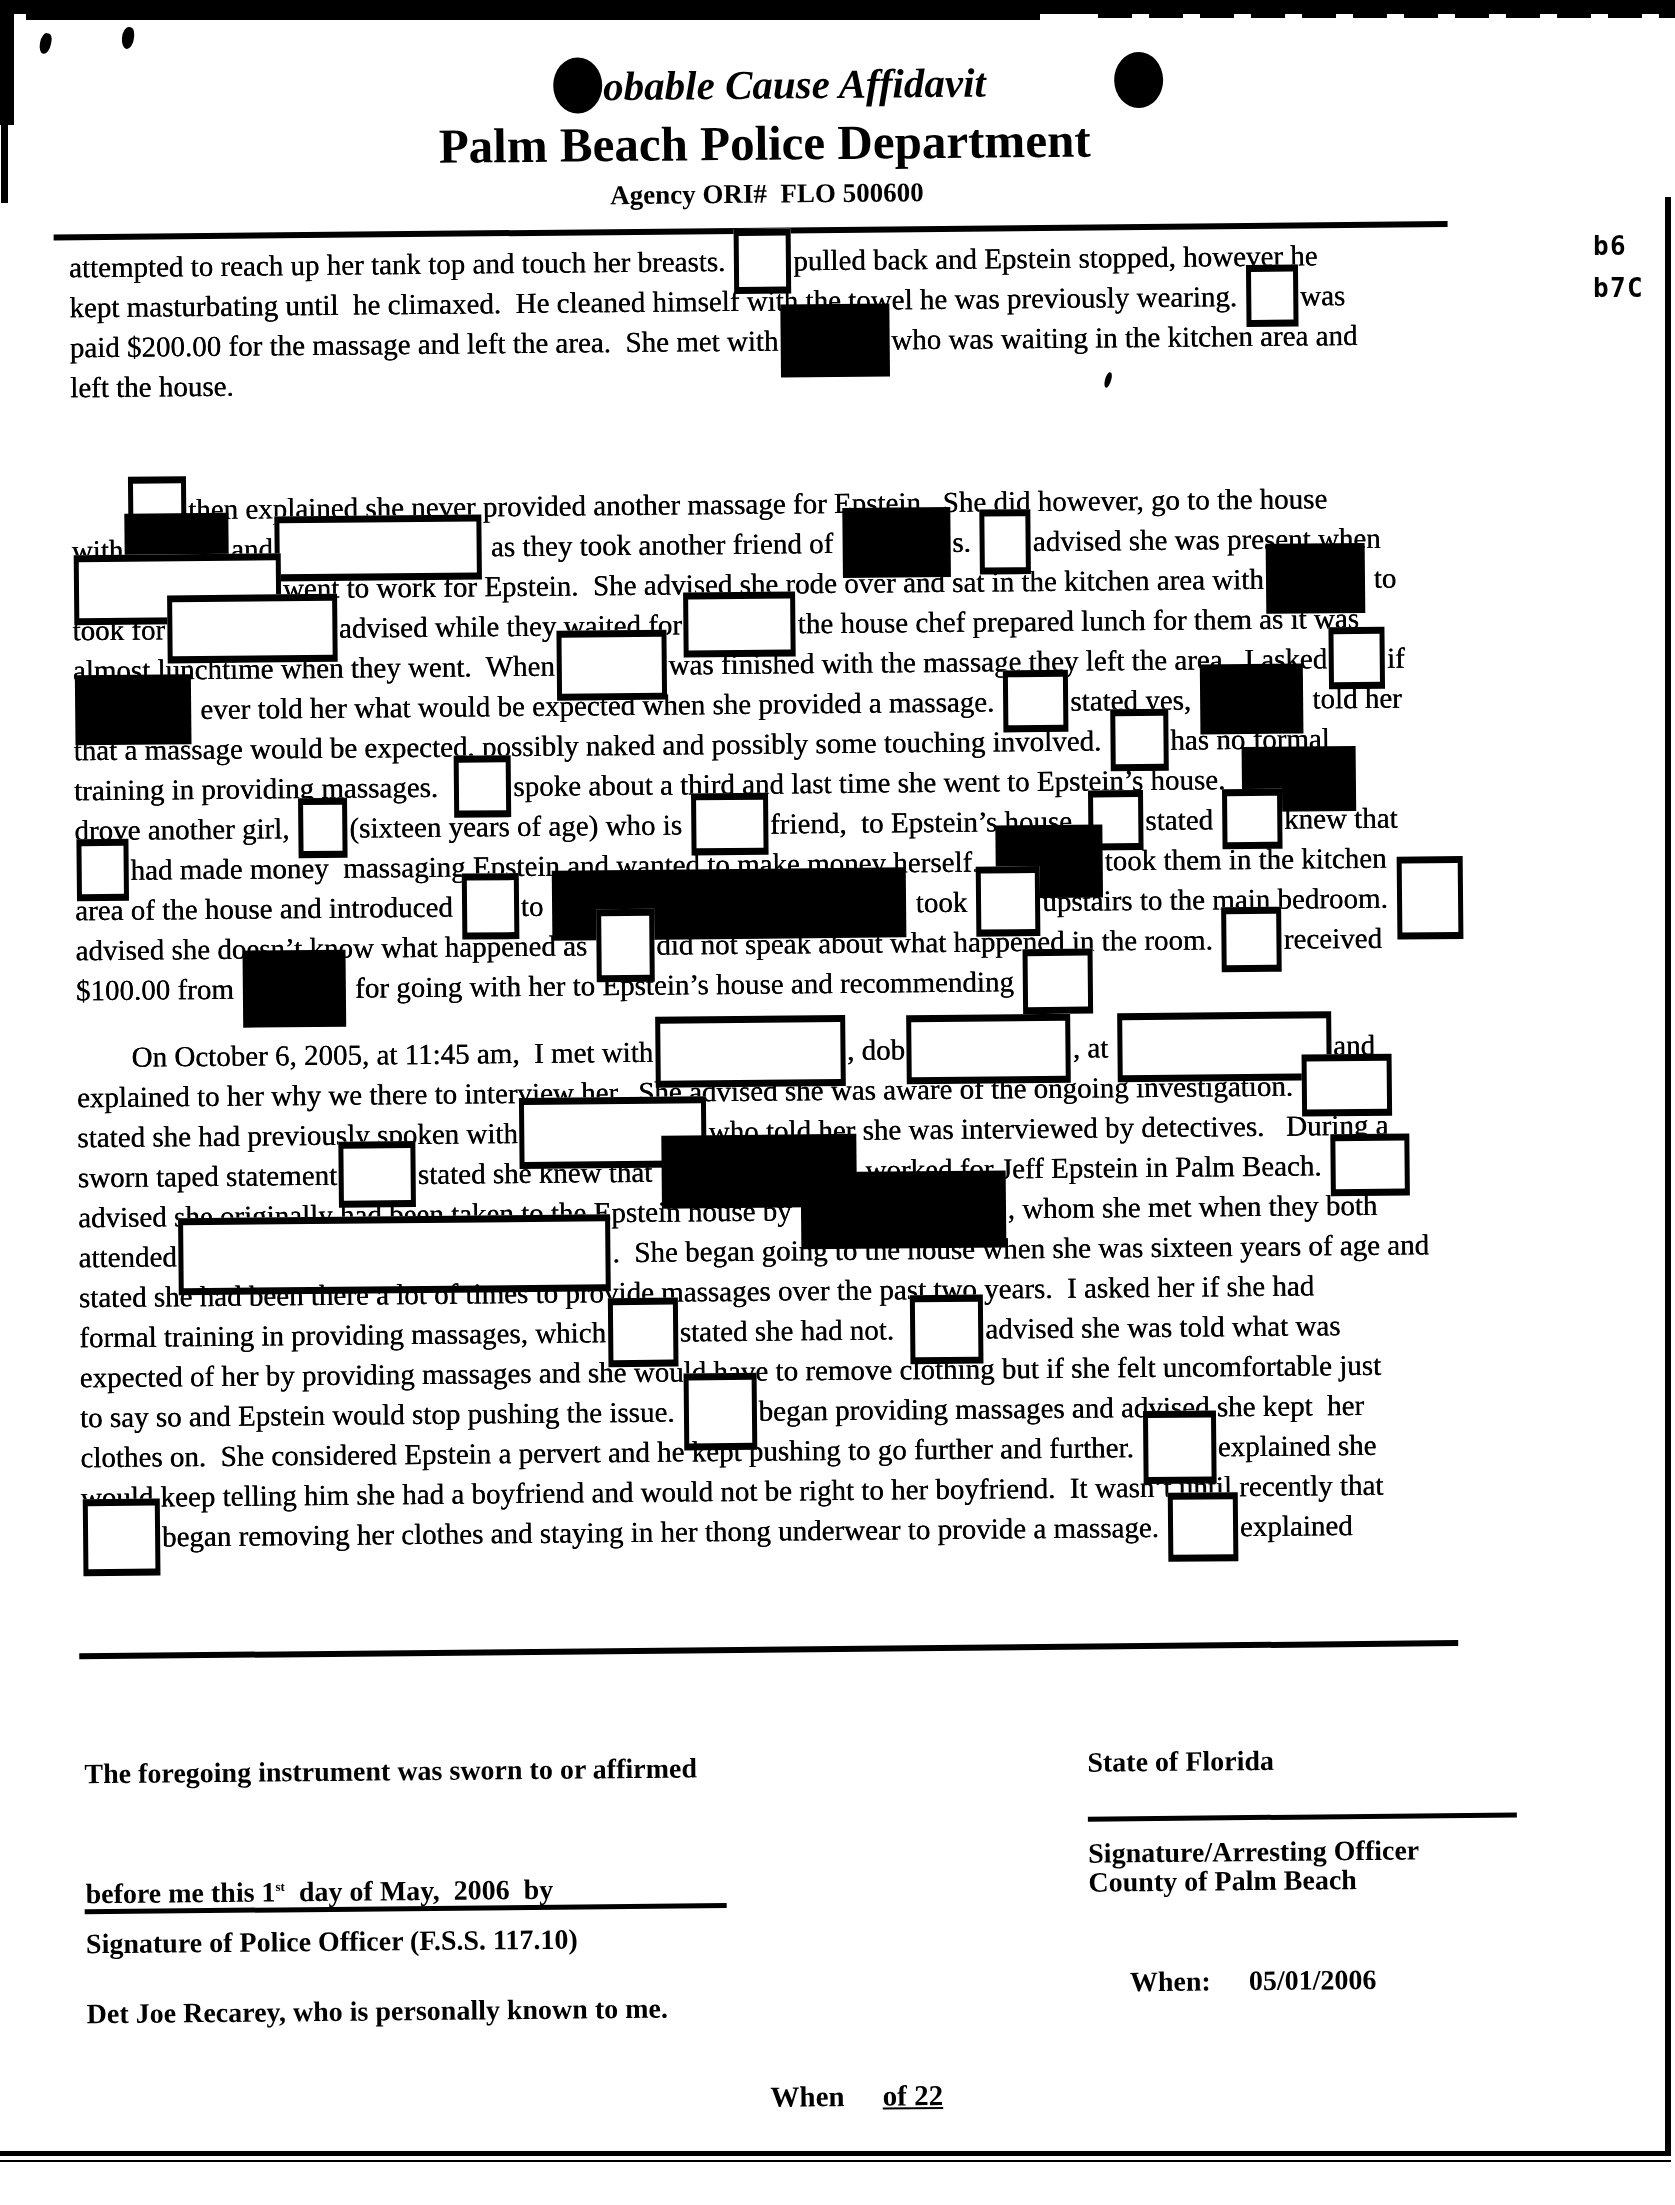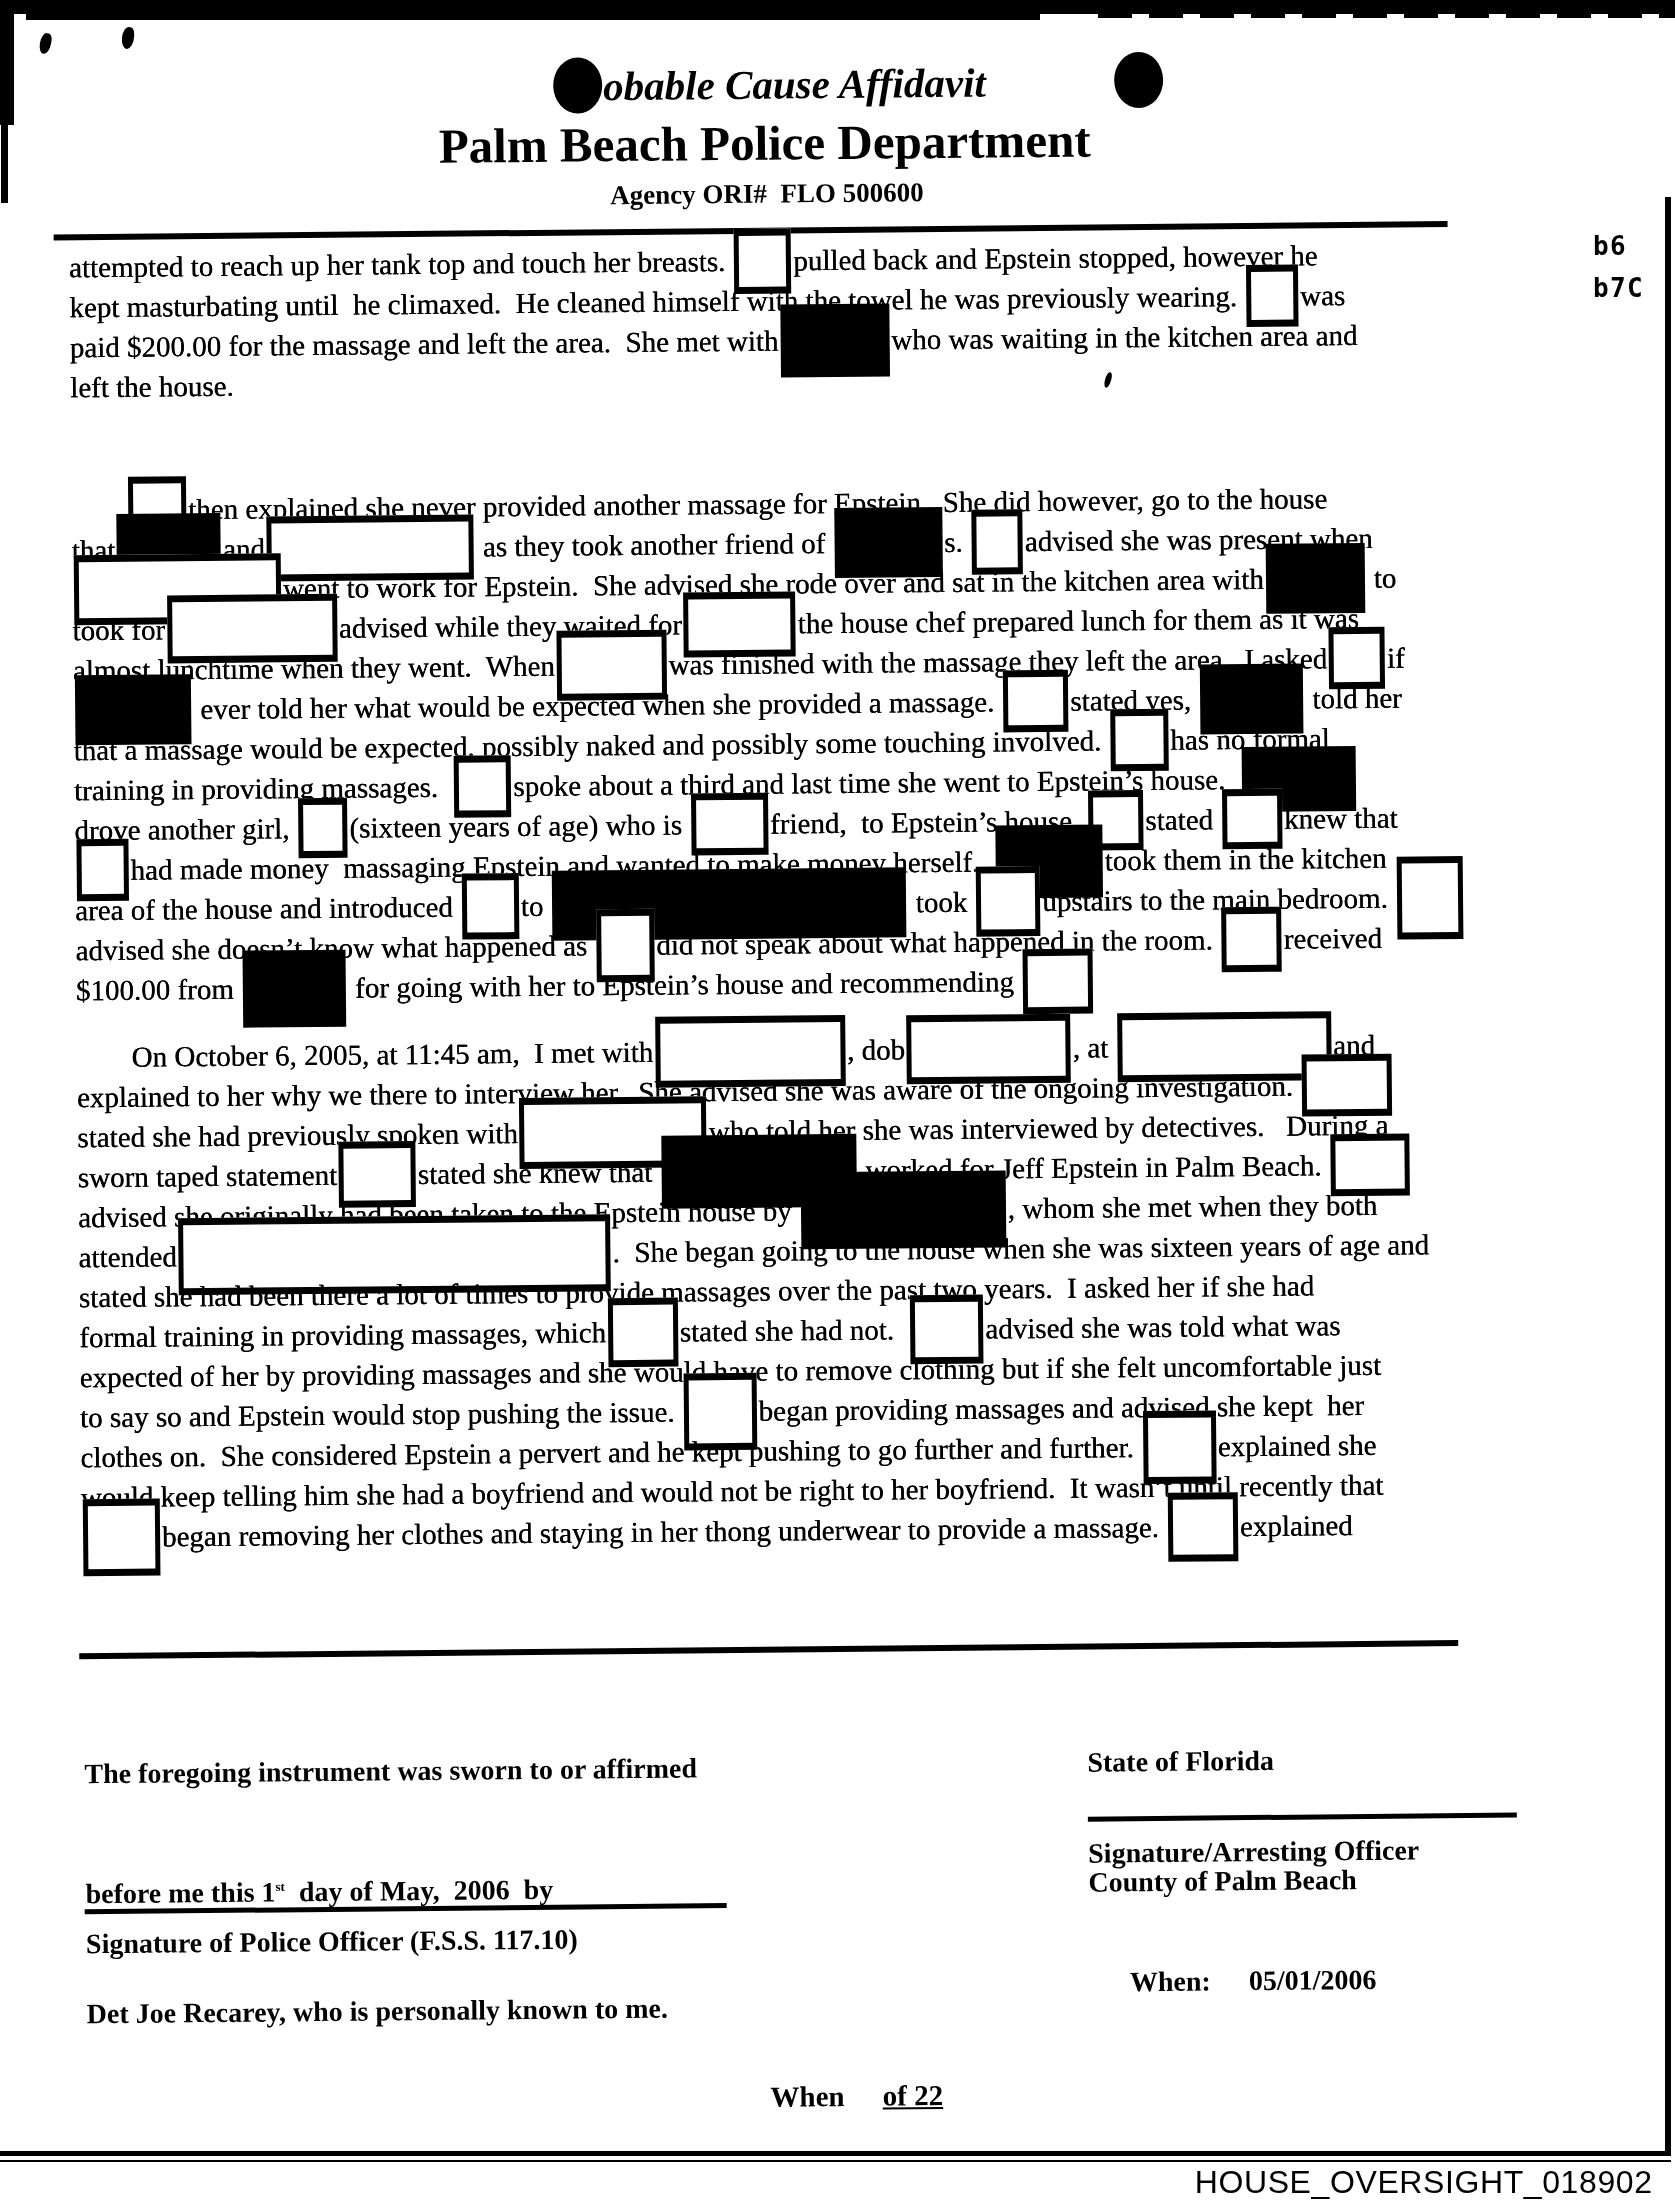--- a/index.html
+++ b/index.html
@@ -115,21 +115,21 @@
             <span class="seg">left the house.</span>
           </div>
         </div>
         <div class="para para2">
           <div class="line">
             <span class="spacer" style="width: 55px;"></span>
             <span class="rw" style="width: 58px; height: 66px;"></span>
             <span class="seg">then explained she never provided another massage for Epstein.  She did however, go to the house</span>
           </div>
           <div class="line">
-            <span class="seg">that</span>
+            <span class="seg">with</span>
             <span class="rb" style="width: 104px; height: 73px;"></span>
             <span class="seg">and</span>
             <span class="rw" style="width: 207px; height: 65px;"></span>
             <span class="seg"> as they took another friend of </span>
             <span class="rb" style="width: 108px; height: 70px;"></span>
             <span class="seg">s. </span>
             <span class="rw" style="width: 51px; height: 65px;"></span>
             <span class="seg">advised she was present when</span>
           </div>
           <div class="line">
@@ -313,16 +313,15 @@
     </div>
   </div>
 
   <div class="abs margin-notes">
     <div>b6</div>
     <div>b7C</div>
   </div>
   <div class="abs ink frame-right"></div>
   <div class="abs ink frame-bottom-1"></div>
   <div class="abs ink frame-bottom-2"></div>
-  <div class="abs stamp">HOUSE_OVERSIGHT_018902</div>
 
 </div>
 
 
 </body></html>

